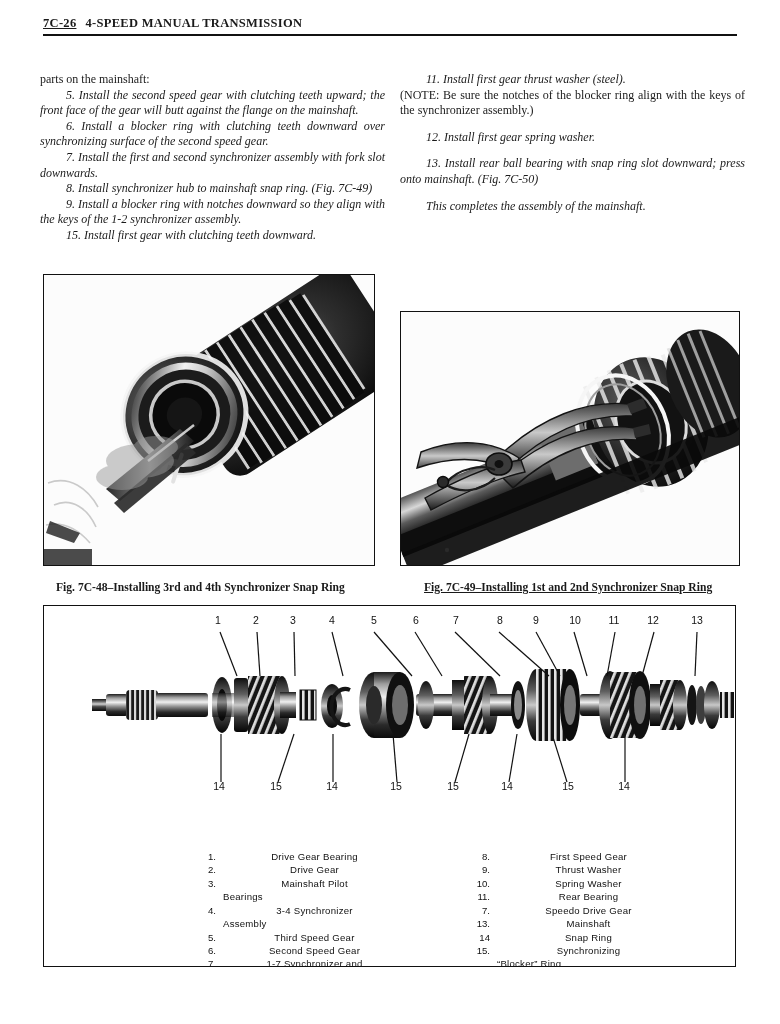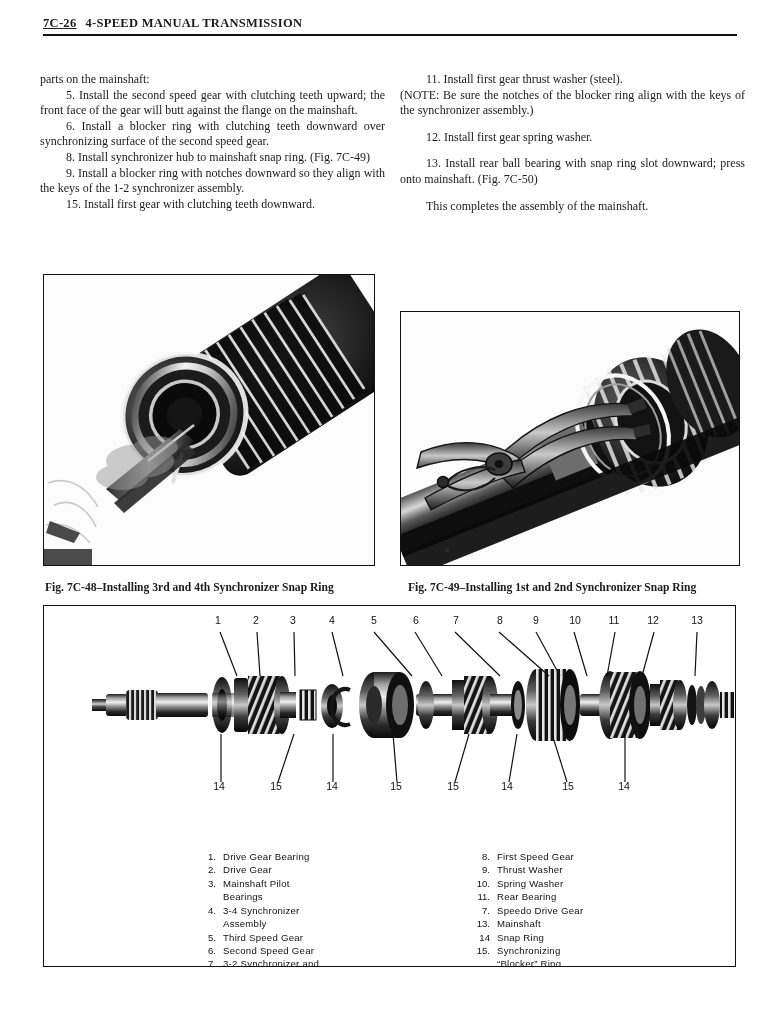--- a/index.html
+++ b/index.html
@@ -47,21 +47,21 @@
     line-height: 1.30;
     text-align: justify;
     text-justify: inter-word;
     -webkit-hyphens: none;
     hyphens: none;
   }
   #col-left  { left: 40px; }
   #col-right { left: 400px; }
 
   .para { margin: 0 0 0 0; }
-  .para.indent { text-indent: 26px; }
+  .para.indent { text-indent: 26px; font-style: italic; }
   .para.gap { margin-top: 11px; }
   .para.note { text-indent: 0; }
 
   
   .photo-frame {
     position: absolute;
     border: 1.5px solid #111;
     background: #ffffff;
     overflow: hidden;
   }
@@ -82,22 +82,22 @@
     inset: 0;
     background: #fdfdfd;
     overflow: hidden;
   }
   .caption {
     position: absolute;
     font-weight: bold;
     font-size: 11.6px;
     white-space: nowrap;
   }
-  #caption-left  { left: 45px;  top: 581px; }
-  #caption-right { left: 408px; top: 581px; }
+  #caption-left  { left: 56px;  top: 581px; }
+  #caption-right { left: 424px; top: 581px; text-decoration: underline; }
 
   
   #exploded-box {
     position: absolute;
     left: 43px;
     top: 605px;
     width: 691px;
     height: 360px;
     border: 1.6px solid #111;
     background: #ffffff;
@@ -119,21 +119,21 @@
     color: #111;
   }
   .legend-col { width: 210px; }
   .legend-row { display: flex; }
   .legend-num {
     width: 20px;
     text-align: right;
     margin-right: 7px;
     flex: 0 0 20px;
   }
-  .legend-txt { flex: 1 1 auto; letter-spacing: 0.25px; }
+  .legend-txt { flex: 1 1 auto; letter-spacing: 0.25px; text-align: center; }
   .legend-cont { padding-left: 27px; letter-spacing: 0.25px; }
 
   
   #caption-bottom {
     position: absolute;
     left: 0;
     top: 1032px;
     width: 780px;
     text-align: center;
     font-weight: bold;
@@ -147,20 +147,21 @@
   <div class="hdr-line">
     <span class="hdr-folio">7C-26</span><span>4-SPEED MANUAL TRANSMISSION</span>
   </div>
   <div class="hdr-rule"></div>
 </div>
 
 <div class="col" id="col-left">
   <p class="para">parts on the mainshaft:</p>
   <p class="para indent">5. Install the second speed gear with clutching teeth upward; the front face of the gear will butt against the flange on the mainshaft.</p>
   <p class="para indent">6. Install a blocker ring with clutching teeth downward over synchronizing surface of the second speed gear.</p>
+  <p class="para indent">7. Install the first and second synchronizer assembly with fork slot downwards.</p>
   <p class="para indent">8. Install synchronizer hub to mainshaft snap ring. (Fig. 7C-49)</p>
   <p class="para indent">9. Install a blocker ring with notches downward so they align with the keys of the 1-2 synchronizer assembly.</p>
   <p class="para indent">15. Install first gear with clutching teeth downward.</p>
 </div>
 
 <div class="col" id="col-right">
   <p class="para indent">11. Install first gear thrust washer (steel).</p>
   <p class="para note">(NOTE: Be sure the notches of the blocker ring align with the keys of the synchronizer assembly.)</p>
   <p class="para indent gap">12. Install first gear spring washer.</p>
   <p class="para indent gap">13. Install rear ball bearing with snap ring slot downward; press onto mainshaft. (Fig. 7C-50)</p>
@@ -567,21 +568,21 @@
         <div class="legend-row">
           <span class="legend-num">5.</span>
           <span class="legend-txt">Third Speed Gear</span>
         </div>
         <div class="legend-row">
           <span class="legend-num">6.</span>
           <span class="legend-txt">Second Speed Gear</span>
         </div>
         <div class="legend-row">
           <span class="legend-num">7.</span>
-          <span class="legend-txt">3-2 Synchronizer and</span>
+          <span class="legend-txt">1-7 Synchronizer and</span>
         </div>
       </div>
     <div class="legend-col" id="legend-col-right">
         <div class="legend-row">
           <span class="legend-num">8.</span>
           <span class="legend-txt">First Speed Gear</span>
         </div>
         <div class="legend-row">
           <span class="legend-num">9.</span>
           <span class="legend-txt">Thrust Washer</span>

